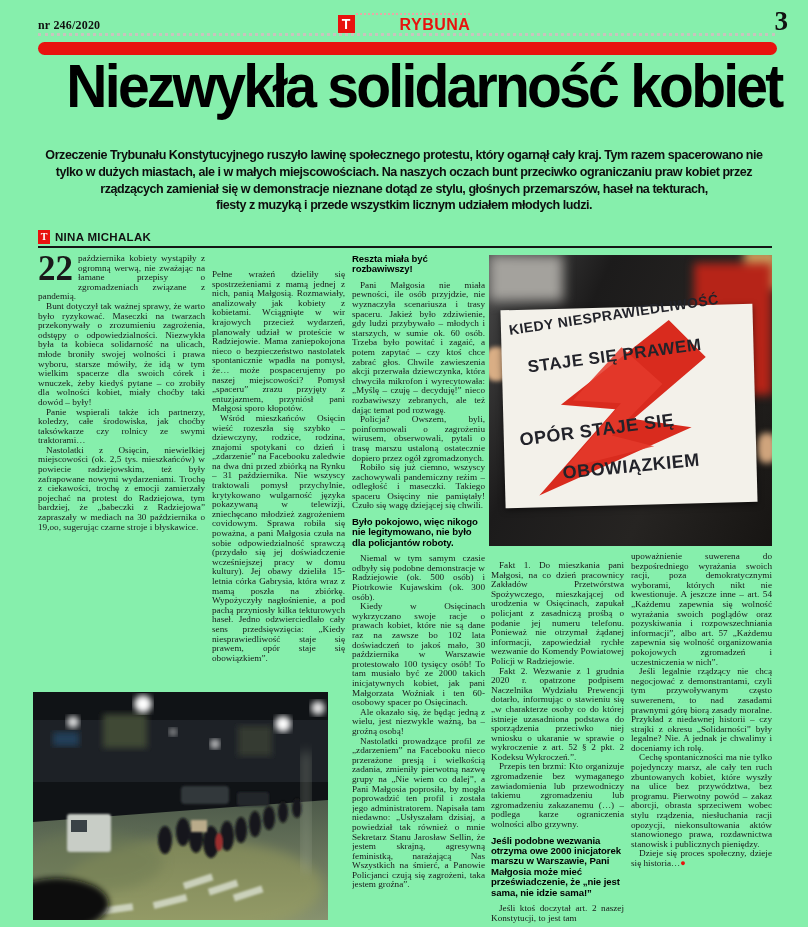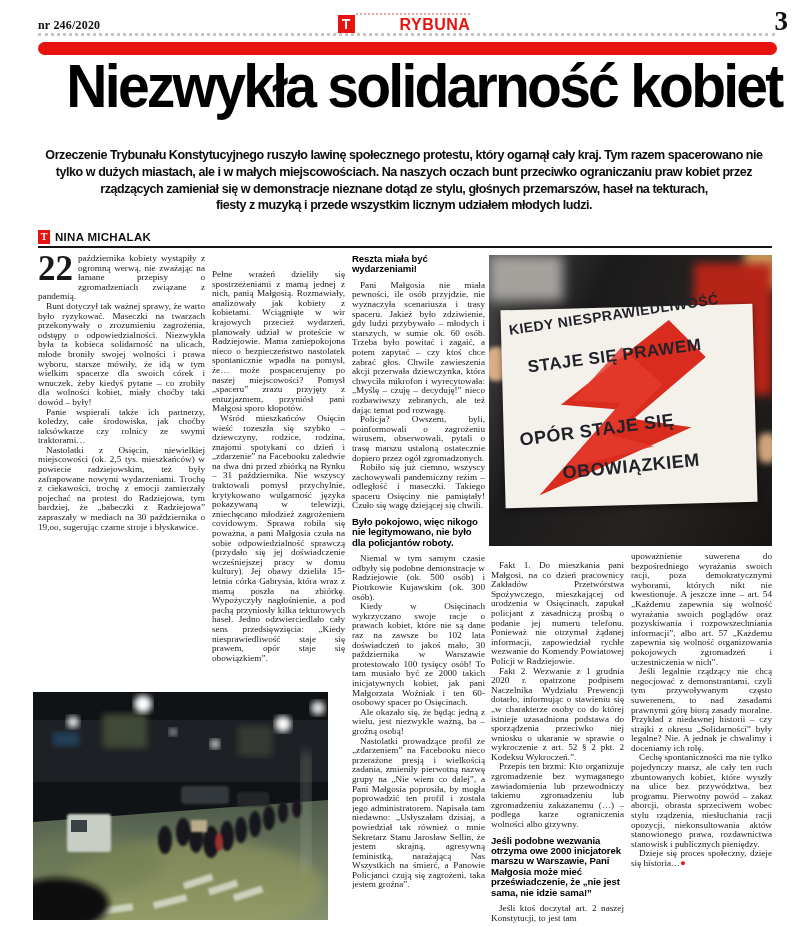--- a/index.html
+++ b/index.html
@@ -1,18 +1,18 @@
 <!DOCTYPE html>
 <html lang="pl"><head>
 <meta charset="utf-8">
 <style>
   html,body{margin:0;padding:0;background:#e9e9e6;}
   .page{
     position:relative;width:808px;height:927px;margin:0 auto;
-    background:#ffffff;overflow:hidden;
+    background:#86efac;overflow:hidden;
     font-family:"Liberation Serif", serif;color:#111;
   }
   
   .issue{position:absolute;left:38px;top:18px;font-size:12px;font-weight:bold;letter-spacing:.2px;}
   .logo{position:absolute;left:0;right:0;top:13px;text-align:center;height:22px;}
   .logo-inner{display:inline-flex;align-items:center;gap:1px;}
   .logo-t{display:inline-flex;align-items:center;justify-content:center;width:17px;height:18px;background:#e8120e;color:#fff;font-family:"Liberation Sans",sans-serif;font-weight:bold;font-size:14px;}
   .logo-rest{color:#e8120e;font-family:"Liberation Sans",sans-serif;font-weight:bold;font-size:16px;letter-spacing:.5px;border-top:2px dotted #e8a9a6;padding-top:1px;padding-left:44px;}
   .pagenum{position:absolute;right:20px;top:6px;font-size:27px;font-weight:bold;}
   .dotline{position:absolute;left:38px;width:737px;top:33px;border-top:3px dotted #c9c4bd;height:0;}
@@ -103,21 +103,21 @@
     <p data-interactable="false">Panie wspierali także ich partnerzy, koledzy, całe środowiska, jak choćby taksówkarze czy rolnicy ze swymi traktorami…</p>
     <p data-interactable="false">Nastolatki z Osięcin, niewielkiej miejscowości (ok. 2,5 tys. mieszkańców) w powiecie radziejowskim, też były zafrapowane nowymi wydarzeniami. Trochę z ciekawości, trochę z emocji zamierzały pojechać na protest do Radziejowa, tym bardziej, że „babeczki z Radziejowa” zapraszały w mediach na 30 października o 19,oo, sugerując czarne stroje i błyskawice.</p>
   </div>
 
   <div class="col" style="left:212px;top:270px;width:133px;height:434px;" data-interactable="false">
     <p class="noindent" data-interactable="false">Pełne wrażeń dzieliły się spostrzeżeniami z mamą jednej z nich, panią Małgosią. Rozmawiały, analizowały jak kobiety z kobietami. Wciągnięte w wir krajowych przecież wydarzeń, planowały udział w proteście w Radziejowie. Mama zaniepokojona nieco o bezpieczeństwo nastolatek spontanicznie wpadła na pomysł, że… może pospacerujemy po naszej miejscowości? Pomysł „spaceru” zrazu przyjęty z entuzjazmem, przyniósł pani Małgosi sporo kłopotów.</p>
     <p data-interactable="false">Wśród mieszkańców Osięcin wieść rozeszła się szybko – dziewczyny, rodzice, rodzina, znajomi spotykani co dzień i „zdarzenie” na Facebooku zaledwie na dwa dni przed zbiórką na Rynku – 31 października. Nie wszyscy traktowali pomysł przychylnie, krytykowano wulgarność języka pokazywaną w telewizji, zniechęcano młodzież zagrożeniem covidowym. Sprawa robiła się poważna, a pani Małgosia czuła na sobie odpowiedzialność sprawczą (przydało się jej doświadczenie wcześniejszej pracy w domu kultury). Jej obawy dzieliła 15-letnia córka Gabrysia, która wraz z mamą poszła na zbiórkę. Wypożyczyły nagłośnienie, a pod pachą przyniosły kilka tekturowych haseł. Jedno odzwierciedlało cały sens przedsięwzięcia: „Kiedy niesprawiedliwość staje się prawem, opór staje się obowiązkiem”.</p>
   </div>
 
   <div class="col" style="left:352px;top:254px;width:133px;height:668px;" data-interactable="false">
-    <p class="sub" style="margin-top:0 !important;" data-interactable="false">Reszta miała być wydarzeniami!</p>
+    <p class="sub" style="margin-top:0 !important;" data-interactable="false">Reszta miała być rozbawiwszy!</p>
     <p data-interactable="false">Pani Małgosia nie miała pewności, ile osób przyjdzie, nie wyznaczyła scenariusza i trasy spaceru. Jakież było zdziwienie, gdy ludzi przybywało – młodych i starszych, w sumie ok. 60 osób. Trzeba było powitać i zagaić, a potem zapytać – czy ktoś chce zabrać głos. Chwile zawieszenia akcji przerwała dziewczynka, która chwyciła mikrofon i wyrecytowała: „Myślę – czuję – decyduję!” nieco rozbawiwszy zebranych, ale też dając temat pod rozwagę.</p>
     <p data-interactable="false">Policja? Owszem, byli, poinformowali o zagrożeniu wirusem, obserwowali, pytali o trasę marszu ustaloną ostatecznie dopiero przez ogół zgromadzonych.</p>
     <p data-interactable="false">Robiło się już ciemno, wszyscy zachowywali pandemiczny reżim – odległość i maseczki. Takiego spaceru Osięciny nie pamiętały! Czuło się wagę dziejącej się chwili.</p>
     <p class="sub" data-interactable="false">Było pokojowo, więc nikogo nie legitymowano, nie było dla policjantów roboty.</p>
     <p data-interactable="false">Niemal w tym samym czasie odbyły się podobne demonstracje w Radziejowie (ok. 500 osób) i Piotrkowie Kujawskim (ok. 300 osób).</p>
     <p data-interactable="false">Kiedy w Osięcinach wykrzyczano swoje racje o prawach kobiet, które nie są dane raz na zawsze bo 102 lata doświadczeń to jakoś mało, 30 października w Warszawie protestowało 100 tysięcy osób! To tam musiało być ze 2000 takich inicjatywnych kobiet, jak pani Małgorzata Woźniak i ten 60-osobowy spacer po Osięcinach.</p>
     <p data-interactable="false">Ale okazało się, że będąc jedną z wielu, jest niezwykle ważną, ba – groźną osobą!</p>
     <p data-interactable="false">Nastolatki prowadzące profil ze „zdarzeniem” na Facebooku nieco przerażone presją i wielkością zadania, zmieniły pierwotną nazwę grupy na „Nie wiem co dalej”, a Pani Małgosia poprosiła, by mogła poprowadzić ten profil i została jego administratorem. Napisała tam niedawno: „Usłyszałam dzisiaj, a powiedział tak również o mnie Sekretarz Stanu Jarosław Sellin, że jestem skrajną, agresywną feministką, narażającą Nas Wszystkich na śmierć, a Panowie Policjanci czują się zagrożeni, taka jestem groźna”.</p>
   </div>
 

